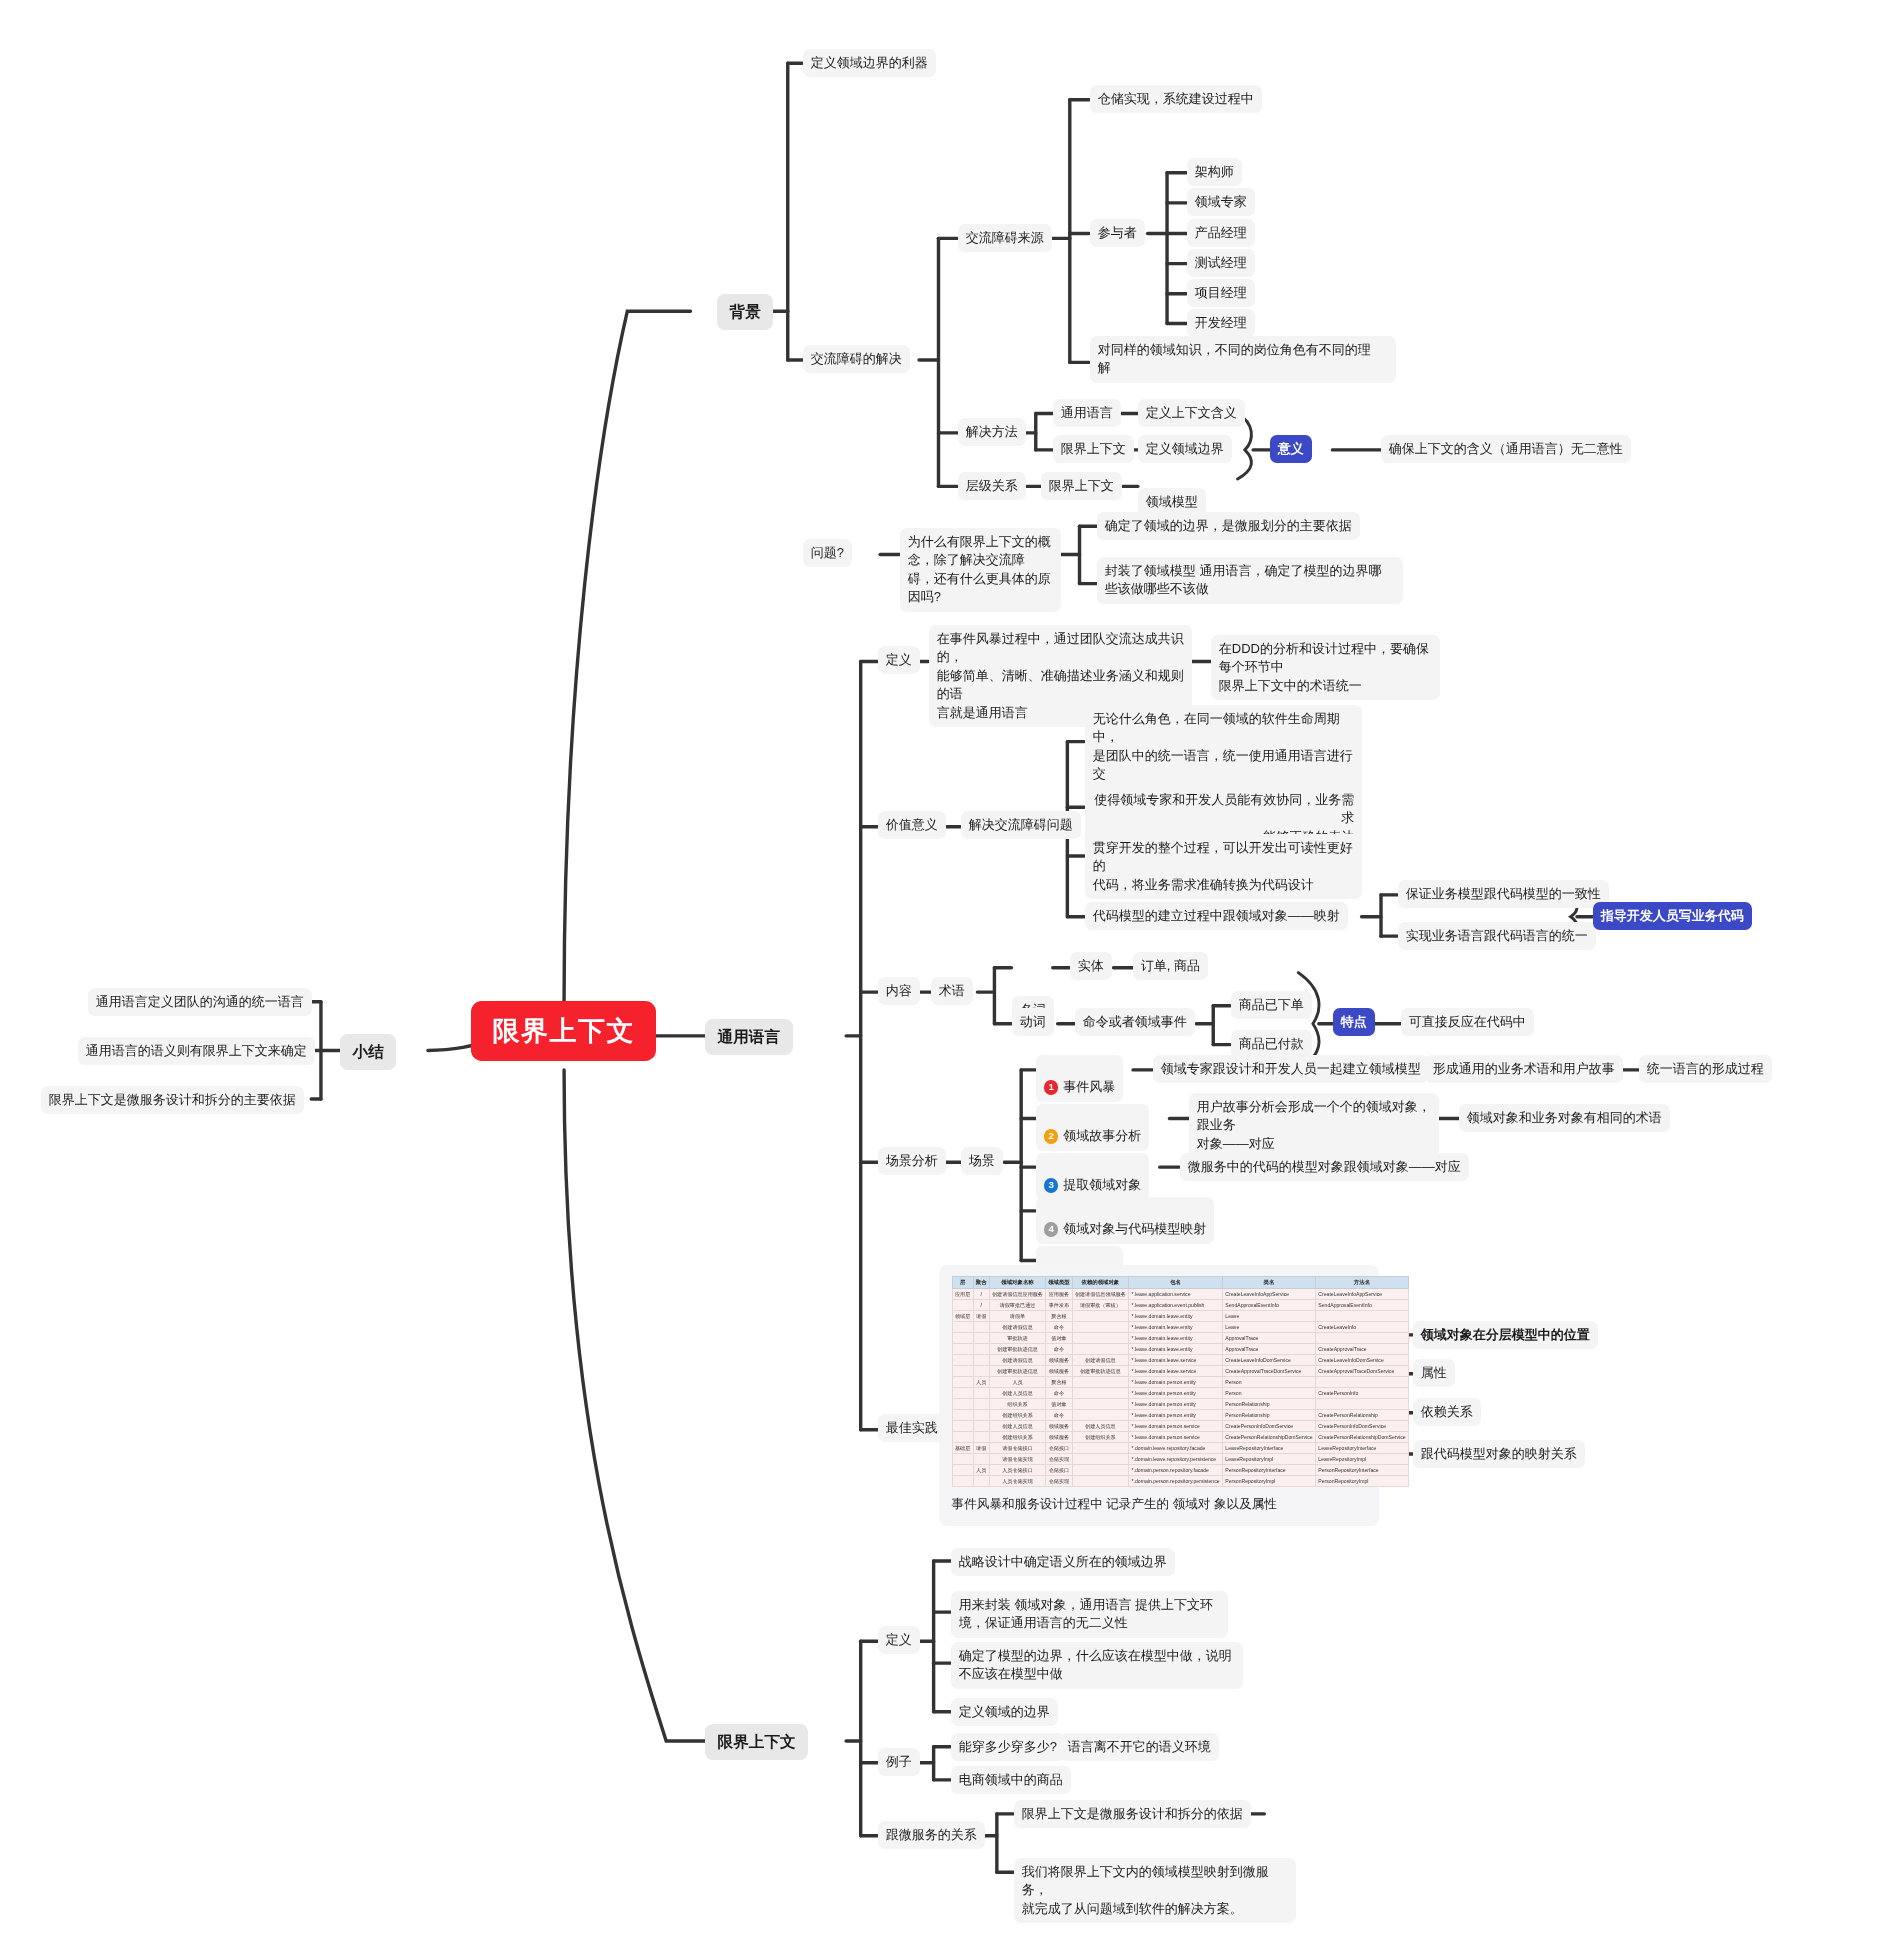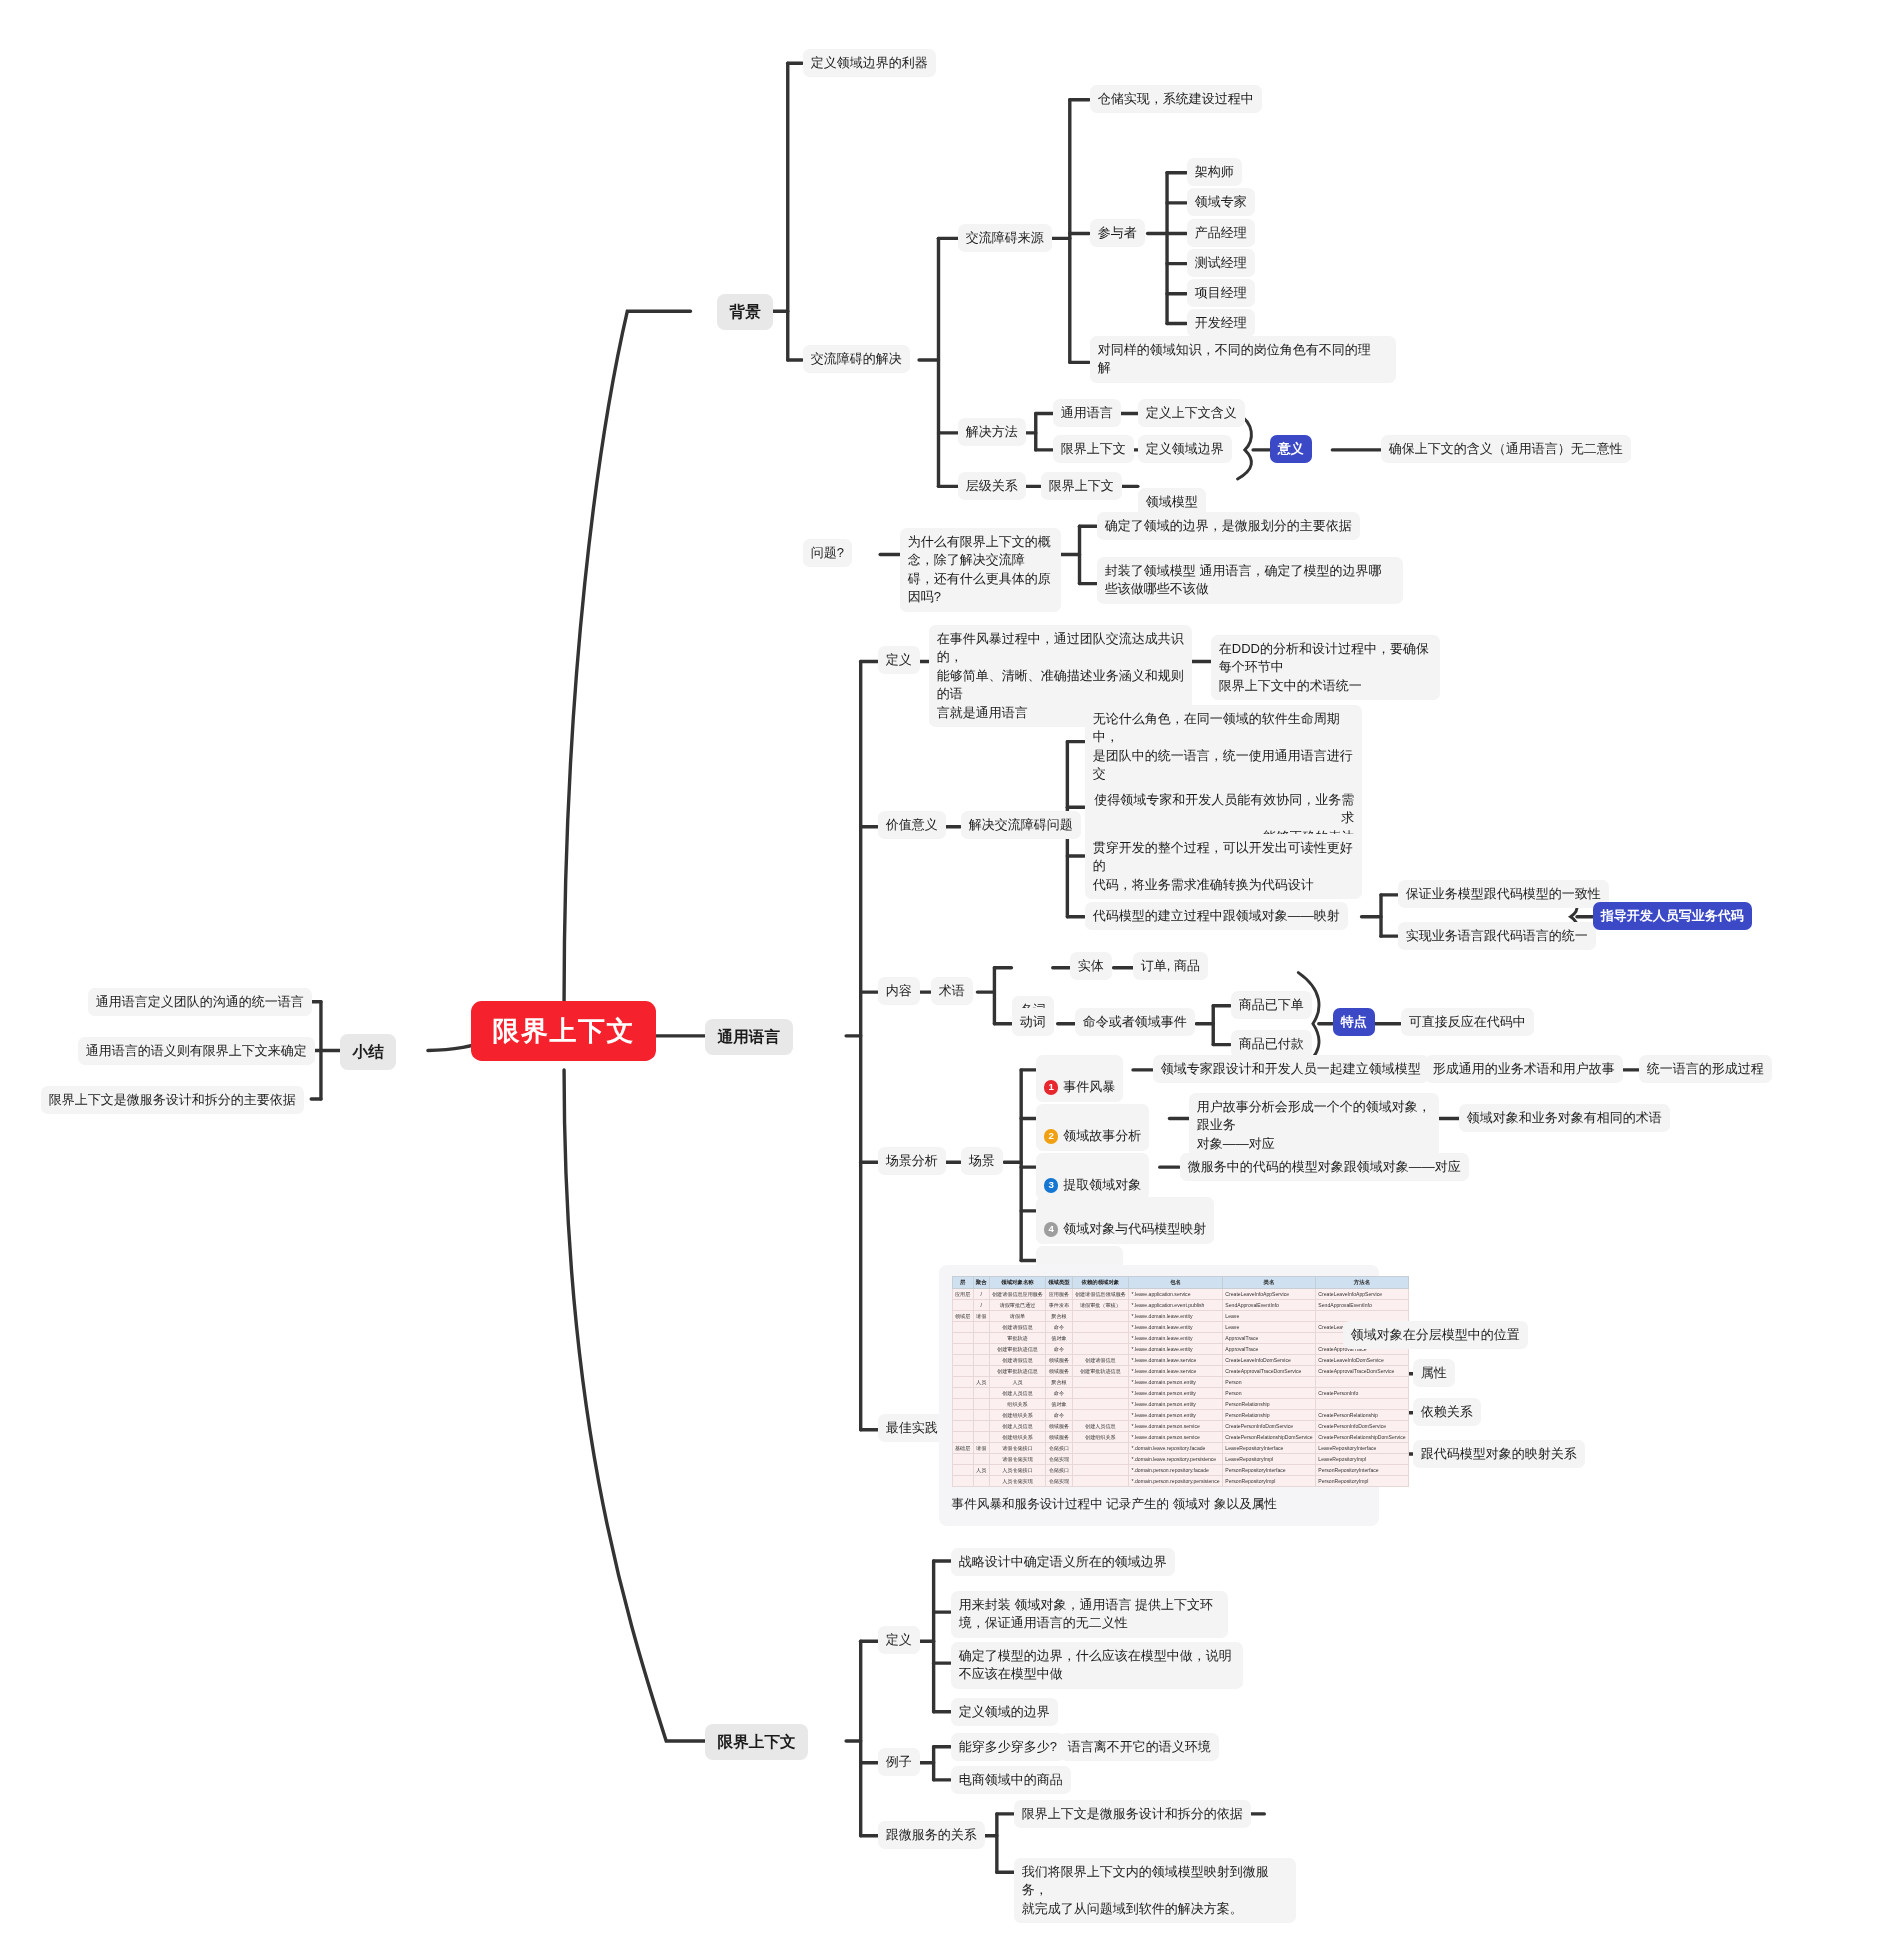--- a/index.html
+++ b/index.html
@@ -488,21 +488,21 @@
             <td>*.domain.person.repository.persistence</td>
             <td>PersonRepositoryImpl</td>
             <td>PersonRepositoryImpl</td>
           </tr>
         </tbody>
     </table>
     <div class="tablecaption">事件风暴和服务设计过程中 记录产生的 领域对
 象以及属性</div>
   </div>
 
-  <div class="node" style="left:1343px;top:1321px;">领域对象在分层模型中的位置</div>
+  <div class="node" style="left:1413px;top:1321px;font-weight:bold;">领域对象在分层模型中的位置</div>
   <div class="node" style="left:1413px;top:1359px;text-align:right;">属性</div>
   <div class="node" style="left:1413px;top:1398px;">依赖关系</div>
   <div class="node" style="left:1413px;top:1440px;">跟代码模型对象的映射关系</div>
 
   <div class="node main" style="left:705px;top:1724px;">限界上下文</div>
 
   <div class="node" style="left:878px;top:1626px;">定义</div>
   <div class="node" style="left:951px;top:1548px;">战略设计中确定语义所在的领域边界</div>
   <div class="node" style="left:951px;top:1591px;width:277px;">用来封装 领域对象，通用语言 提供上下文环
 境，保证通用语言的无二义性</div>

